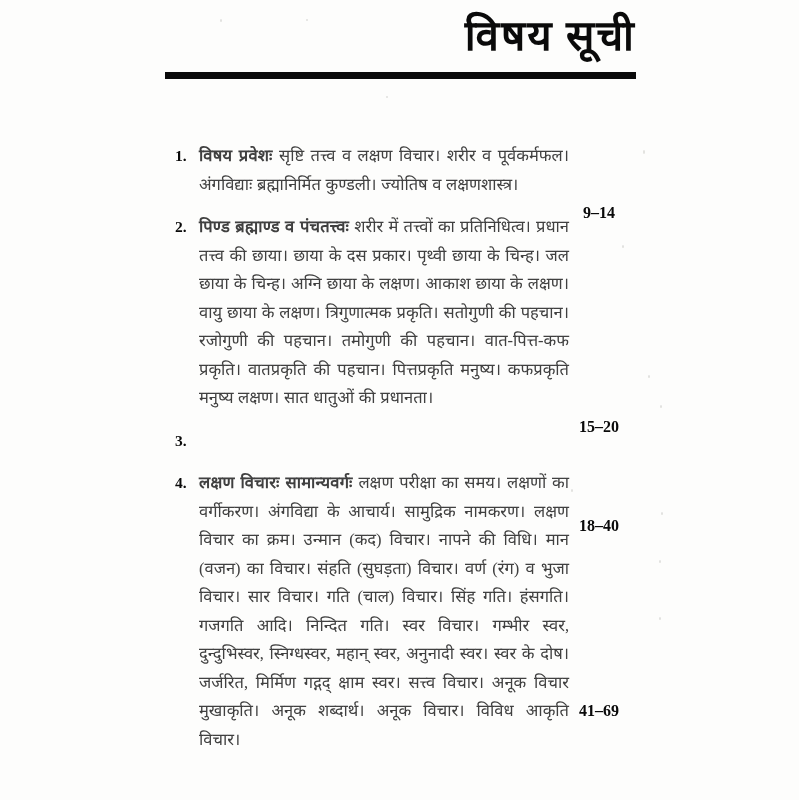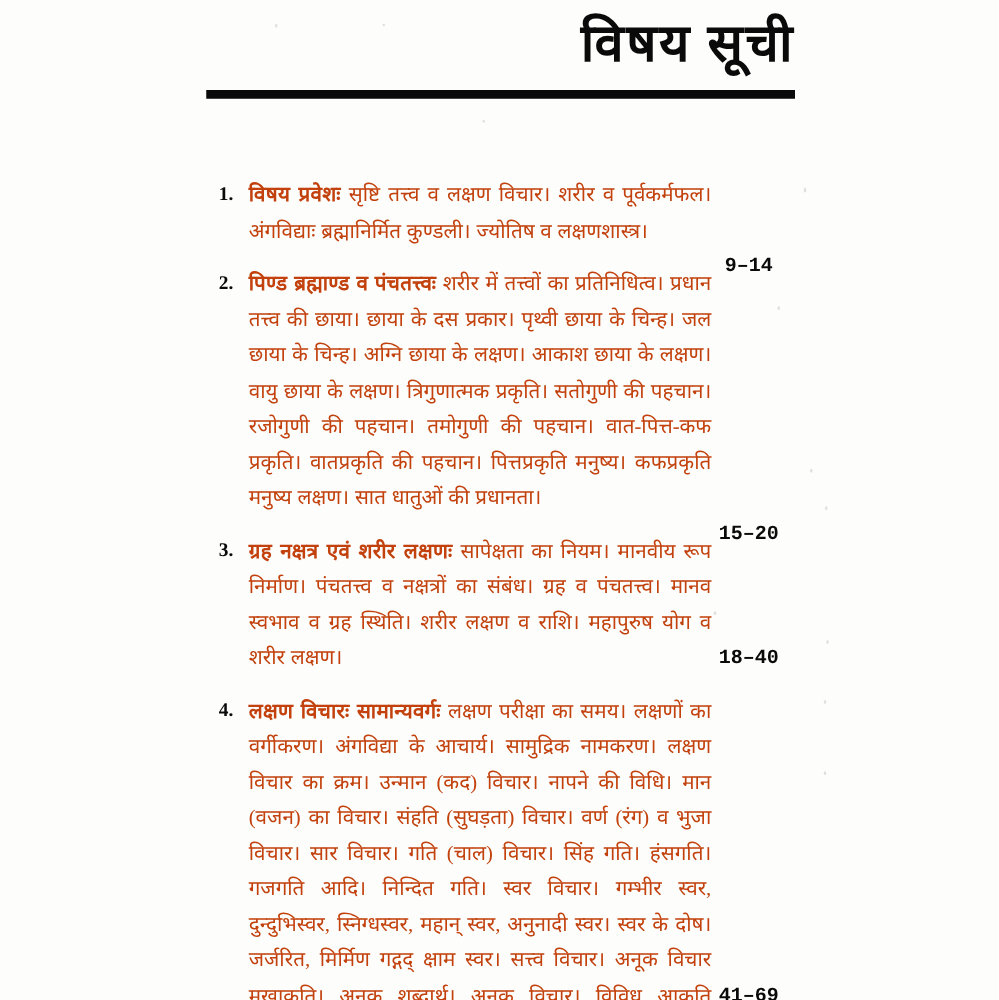--- a/index.html
+++ b/index.html
@@ -88,21 +88,21 @@
 
   .entry-body {
     flex: 1 1 auto;
     position: relative;
   }
 
   .entry-text {
     font-family: "Liberation Serif", "DejaVu Serif", serif;
     font-size: 16.5px;
     line-height: 28.5px;
-    color: #c2410c;
+    color: #404040;
     text-align: justify;
     text-justify: inter-word;
     width: 370px;
     margin: 0;
     word-spacing: 0.5px;
   }
 
   .entry-title {
     font-weight: 700;
     letter-spacing: 0.2px;
@@ -110,21 +110,21 @@
 
   .em {
   }
 
   
   .page-range {
     position: absolute;
     right: 0;
     width: 92px;
     text-align: center;
-    font-family: Liberation Mono, monospace;
+    font-family: Liberation Serif, serif;
     font-size: 16px;
     font-weight: 600;
     line-height: 28.5px;
     color: #0a0a0a;
     white-space: nowrap;
   }
 
   
   .toc-entry[data-idx="0"] .page-range { top: 57px; }
   .toc-entry[data-idx="1"] .page-range { top: 199.5px; }
@@ -169,21 +169,20 @@
             <p class="entry-text"><span class="entry-title">पिण्ड ब्रह्माण्ड व पंचतत्त्वः</span><span> शरीर में तत्त्वों का प्रतिनिधित्व। प्रधान तत्त्व की छाया। छाया के दस प्रकार। पृथ्वी छाया के चिन्ह। जल छाया के चिन्ह। अग्नि छाया के लक्षण। आकाश छाया के लक्षण। वायु छाया के लक्षण। त्रिगुणात्मक प्रकृति। सतोगुणी की पहचान। रजोगुणी की पहचान। तमोगुणी की पहचान। वात-पित्त-कफ प्रकृति। वातप्रकृति की पहचान। पित्तप्रकृति मनुष्य। कफप्रकृति मनुष्य लक्षण। सात धातुओं की प्रधानता।</span></p>
             <span class="page-range">15–20</span>
           </div>
         </div>
       </div>
 
       <div class="toc-entry" data-idx="2">
         <div class="entry-row">
           <span class="entry-num">3.</span>
           <div class="entry-body">
-            <p class="entry-text"><span class="entry-title">ग्रह नक्षत्र एवं शरीर लक्षणः</span><span> सापेक्षता का नियम। मानवीय रूप निर्माण। पंचतत्त्व व नक्षत्रों का संबंध। ग्रह व पंचतत्त्व। मानव स्वभाव व ग्रह स्थिति। शरीर लक्षण व राशि। महापुरुष योग व शरीर लक्षण।</span></p>
             <span class="page-range">18–40</span>
           </div>
         </div>
       </div>
 
       <div class="toc-entry" data-idx="3">
         <div class="entry-row">
           <span class="entry-num">4.</span>
           <div class="entry-body">
             <p class="entry-text"><span class="entry-title">लक्षण विचारः सामान्यवर्गः</span><span class="rich-parts"><span> लक्षण परीक्षा का समय। लक्षणों का वर्गीकरण। अंगविद्या के आचार्य। सामुद्रिक नामकरण। लक्षण विचार का क्रम। </span><span class="em">उन्मान</span><span> (कद) विचार। नापने की विधि। </span><span class="em">मान</span><span> (वजन) का विचार। </span><span class="em">संहति</span><span> (सुघड़ता) विचार। </span><span class="em">वर्ण</span><span> (रंग) व भुजा विचार। </span><span class="em">सार</span><span> विचार। </span><span class="em">गति</span><span> (चाल) विचार। सिंह गति। हंसगति। गजगति आदि। निन्दित गति। </span><span class="em">स्वर विचार</span><span>। </span><span class="em">गम्भीर स्वर, दुन्दुभिस्वर, स्निग्धस्वर, महान् स्वर, अनुनादी स्वर</span><span>। </span><span class="em">स्वर के दोष</span><span>। जर्जरित, मिर्मिण गद्गद् क्षाम स्वर। </span><span class="em">सत्त्व विचार</span><span>। </span><span class="em">अनूक विचार मुखाकृति</span><span>। अनूक शब्दार्थ। अनूक विचार। विविध आकृति विचार।</span></span></p>

